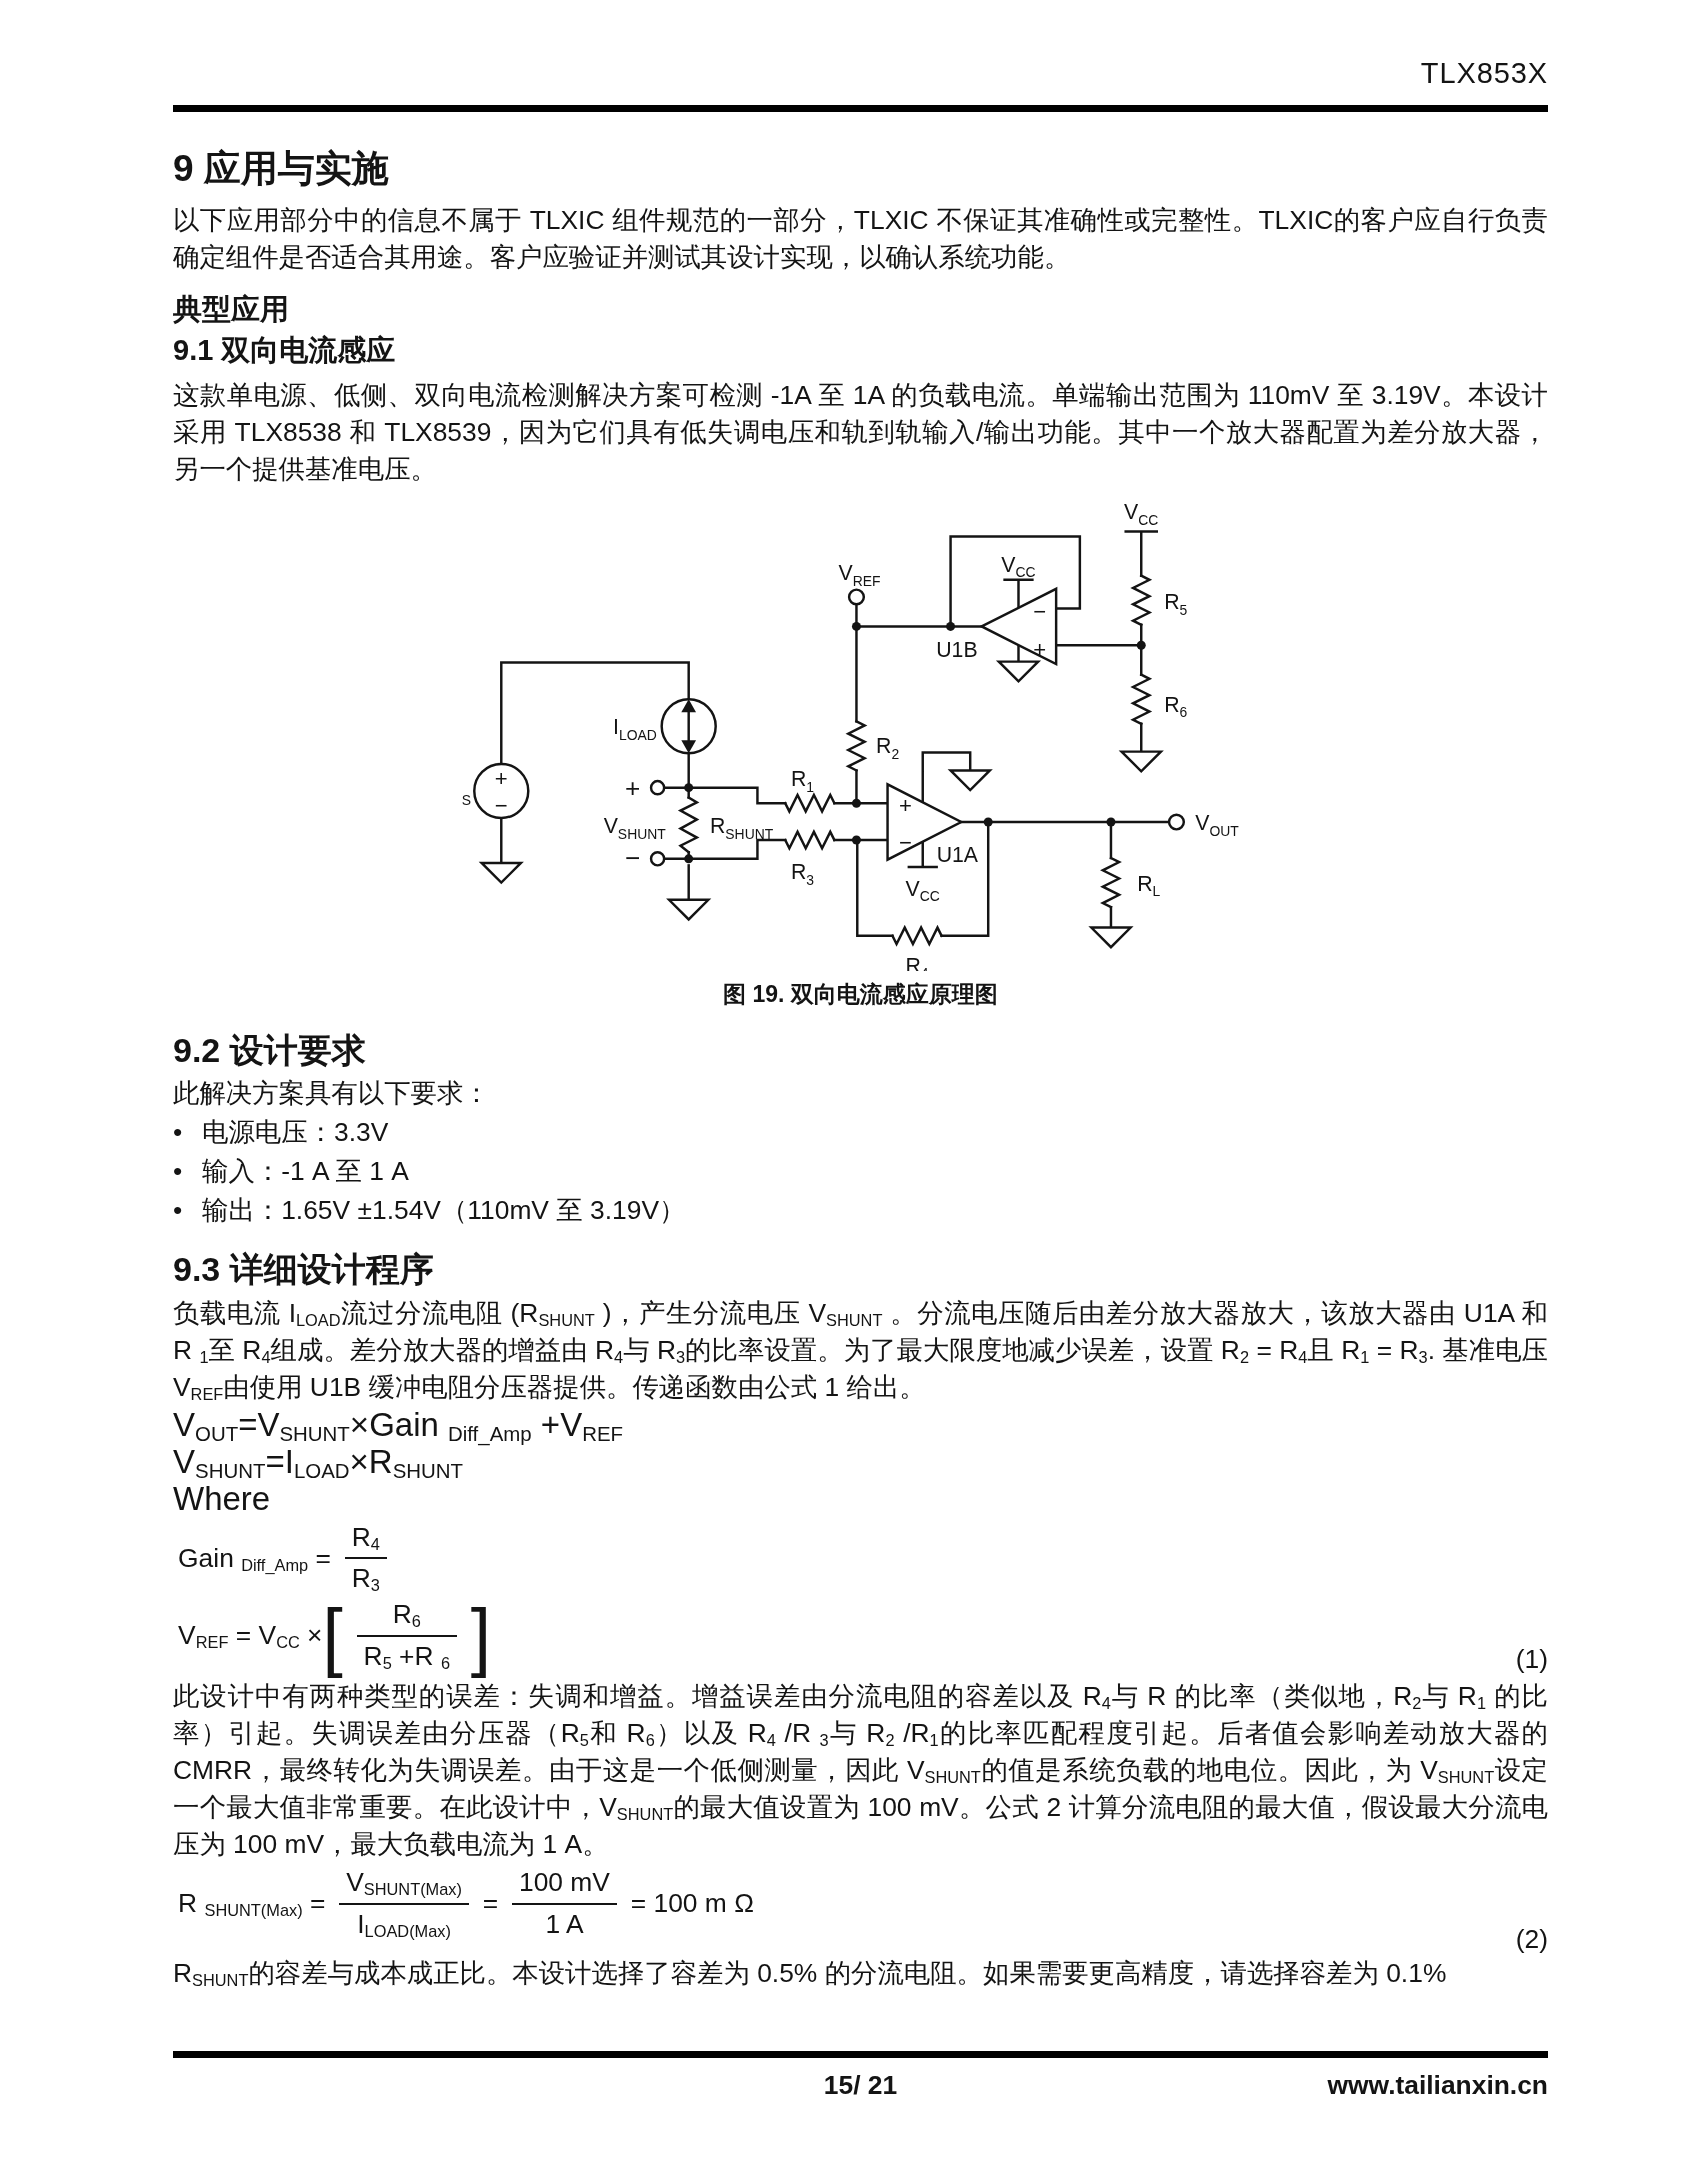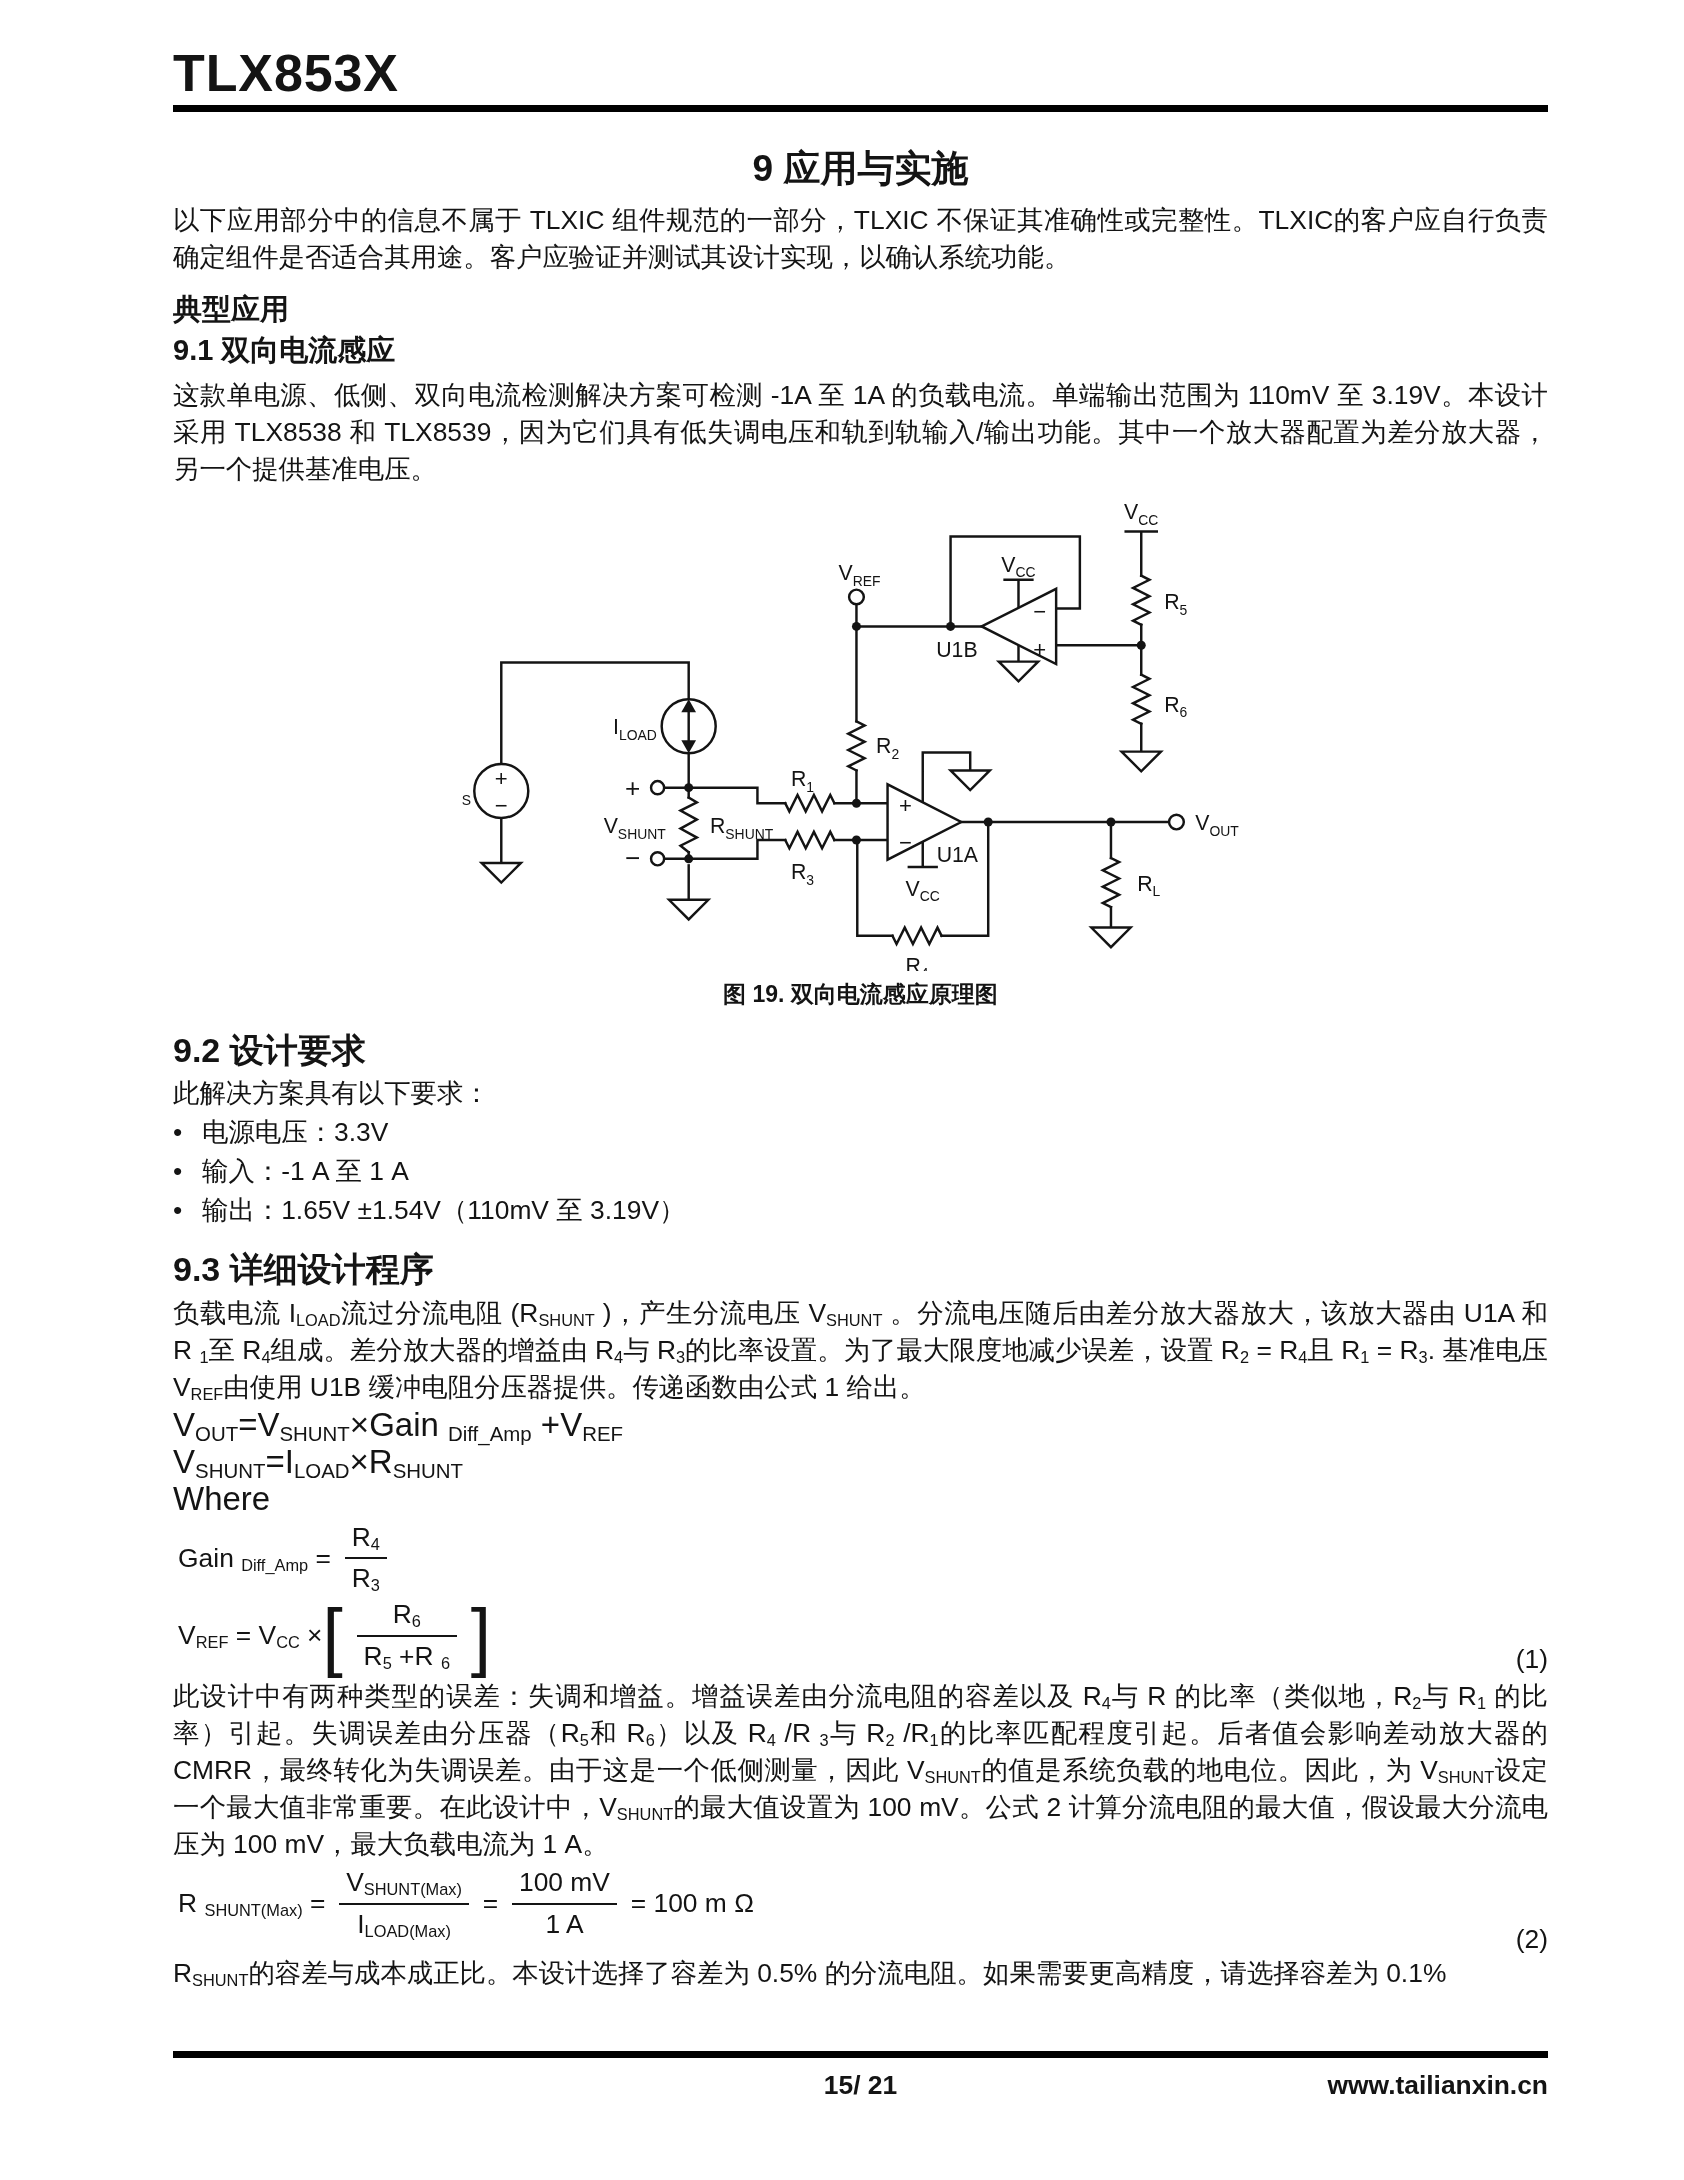--- a/index.html
+++ b/index.html
@@ -1,21 +1,21 @@
 <!DOCTYPE html>
 <html style="font-size:13.6px"><head>
 <meta charset="utf-8">
 <style>
   html,body{margin:0;padding:0;background:#ffffff;}
   .page{position:relative;width:1685px;height:2181px;box-sizing:border-box;
         padding:49px 137px 0 173px;background:#fff;overflow:hidden;
         font-family:"Liberation Sans",sans-serif;color:#141414;}
-  .brand{text-align:left;font-size:52px;font-weight:bold;line-height:49px;letter-spacing:0.9px;}
+  .brand{text-align:right;font-size:29px;font-weight:normal;line-height:49px;letter-spacing:0.9px;}
   .hrule{height:6.8px;background:#000;margin-top:6.8px;}
-  .h1{font-size:37px;font-weight:bold;margin:32px 0 8.5px 0;text-align:center;}
+  .h1{font-size:37px;font-weight:bold;margin:32px 0 8.5px 0;}
   .h-typ{font-size:29px;font-weight:bold;margin:15.3px 0 0 0;line-height:36px;}
   .h-91{font-size:29px;font-weight:bold;margin:5.1px 0 8.5px 0;line-height:36px;}
   .h2{font-size:34px;font-weight:bold;line-height:41px;}
   .h2.s92h{margin:20.4px 0 3.4px 0;}
   .h2.s93h{margin:19px 0 5.1px 0;}
   p.body{font-size:26.4px;line-height:37px;margin:5.1px 0 0 0;text-align:justify;}
   sub{font-size:0.62em;line-height:0;vertical-align:-0.22em;letter-spacing:0;}
   .fig{margin:5.1px 0 0 289px;width:784px;}
   .fig svg{display:block;}
   .fig-cap{text-align:center;font-size:23px;font-weight:bold;margin:6.8px 0 0 0;line-height:32px;}

